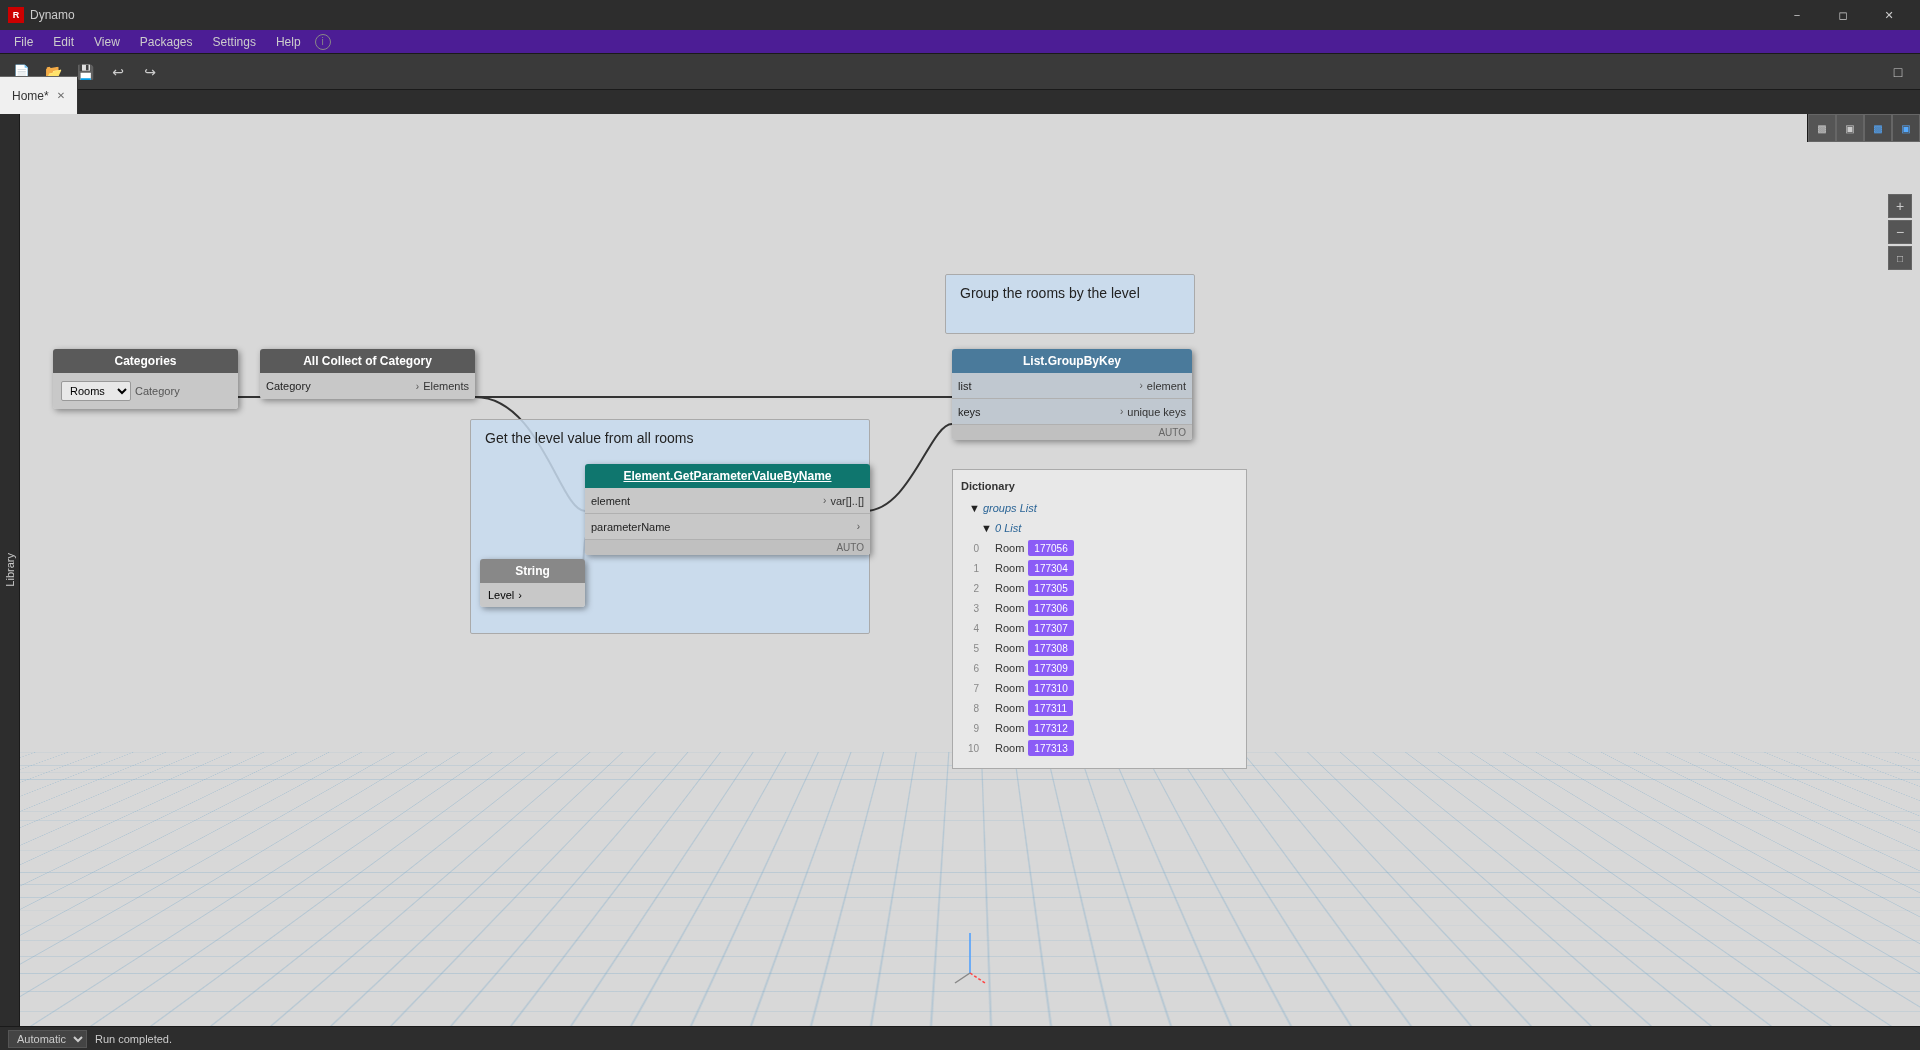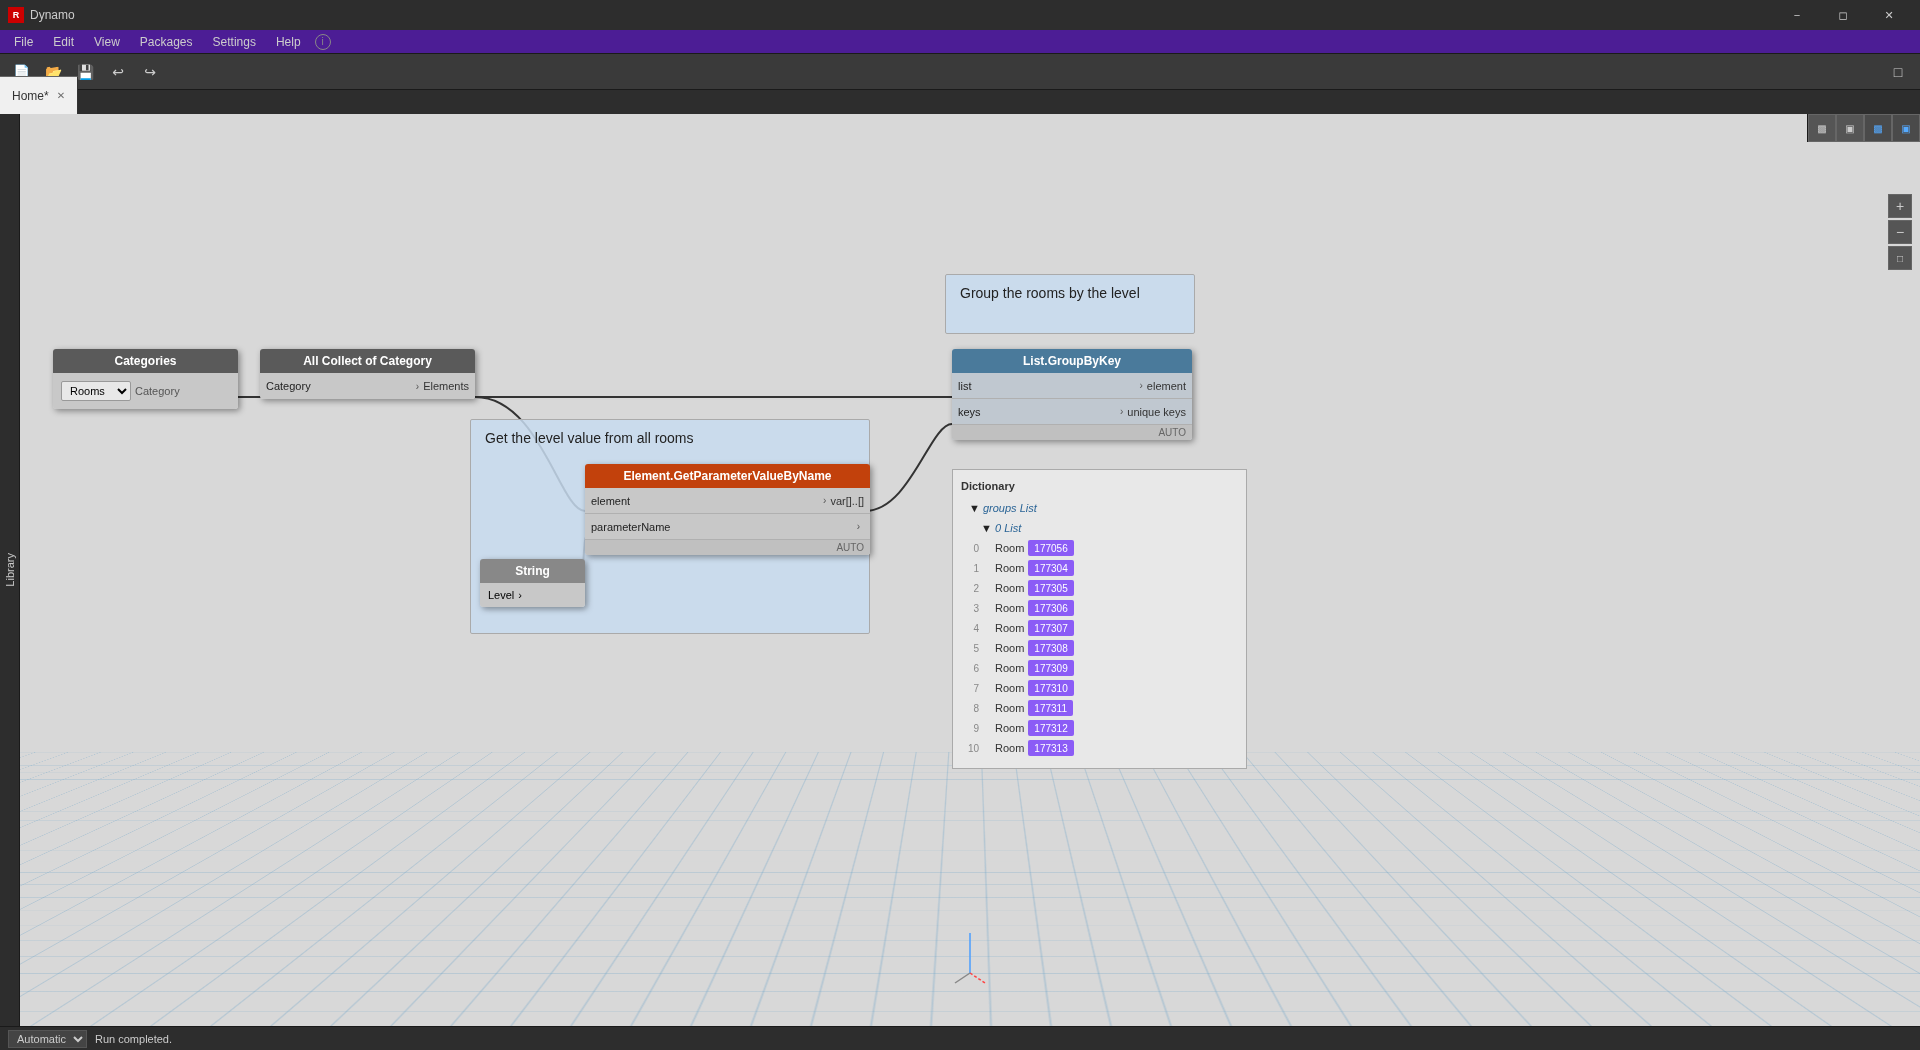--- a/index.html
+++ b/index.html
@@ -291,21 +291,21 @@
 
     
     .connections-svg {
       position: absolute;
       top: 0; left: 0;
       width: 100%; height: 100%;
       pointer-events: none;
     }
 
     
-    .gpvbn-header { background: #c2410c; }
+    .gpvbn-header { background: #0f766e; text-decoration: underline; }
     .gpvbn-body { background: #c8c8c8; }
 
     .node-auto {
       text-align: right;
       font-size: 10px;
       color: #666;
       padding: 2px 6px;
       background: #c0c0c0;
     }
   </style>

